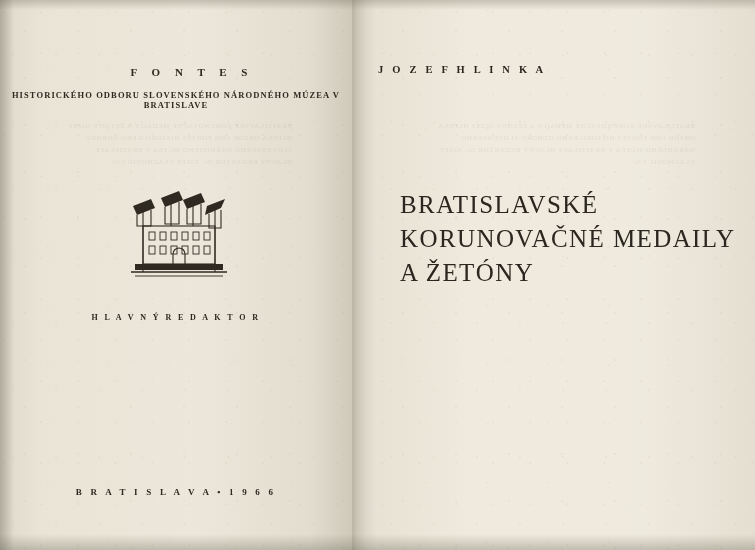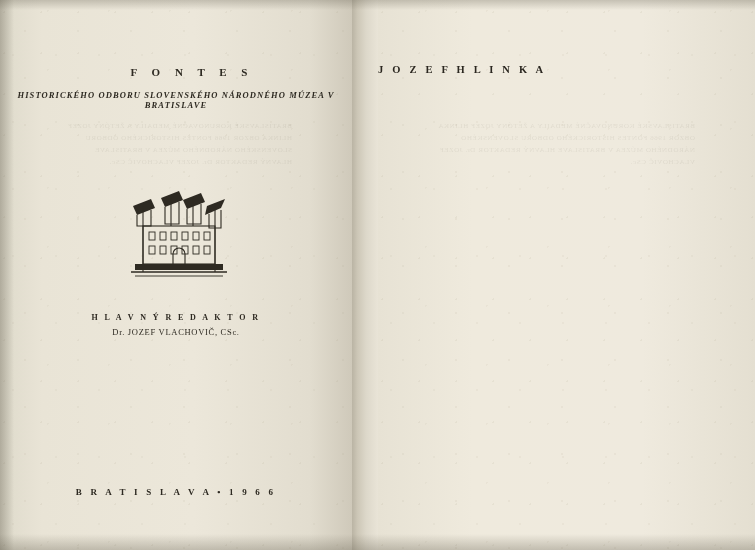--- a/index.html
+++ b/index.html
@@ -105,21 +105,20 @@
     letter-spacing: 6px;
     font-weight: 600;
     padding-left: 32px;
   }
   .series-sub {
     position: absolute;
     top: 90px; left: 0; right: 0;
     font-size: 8.5px;
     letter-spacing: 1.1px;
     font-weight: 600;
-    font-style: italic;
   }
   .emblem {
     position: absolute;
     top: 186px;
     left: 0; right: 0;
     display: flex;
     justify-content: center;
   }
   .editor-label {
     position: absolute;
@@ -225,32 +224,36 @@
             <path d="M52 78 L52 68 A6 6 0 0 1 64 68 L64 78"></path>
 
             <rect x="14" y="78" width="88" height="6" fill="#2e2a22" stroke="none"></rect>
             <path d="M10 86 L106 86" stroke-width="1.4"></path>
             <path d="M14 90 L102 90" stroke-width="0.9"></path>
           </g>
         </svg>
       </div>
 
       <div class="editor-label">H L A V N Ý   R E D A K T O R</div>
-      <div class="editor-name">Dr. JOZEF VLACHOVIČ, CSc.</div>
       <div class="imprint-left">B R A T I S L A V A  •  1 9 6 6</div>
     </div>
   </div>
 
   <div class="gutter"></div>
 
   <div class="sheet right">
     <div class="grain"></div>
     <div class="showthrough">BRATISLAVSKÉ KORUNOVAČNÉ MEDAILY A ŽETÓNY JOZEF HLINKA OBZOR 1966 FONTES HISTORICKÉHO ODBORU SLOVENSKÉHO NÁRODNÉHO MÚZEA V BRATISLAVE HLAVNÝ REDAKTOR Dr. JOZEF VLACHOVIČ CSc.</div>
 
     <div class="right-inner">
       <div class="author">J O Z E F   H L I N K A</div>
+      <div class="book-title">
+        <span class="line">BRATISLAVSKÉ</span>
+        <span class="line">KORUNOVAČNÉ MEDAILY</span>
+        <span class="line">A ŽETÓNY</span>
+      </div>
     </div>
   </div>
 
   <div class="edge-shadow-left"></div>
   <div class="edge-shadow-top"></div>
   <div class="edge-shadow-bottom"></div>
 </div>
 
 </body></html>

